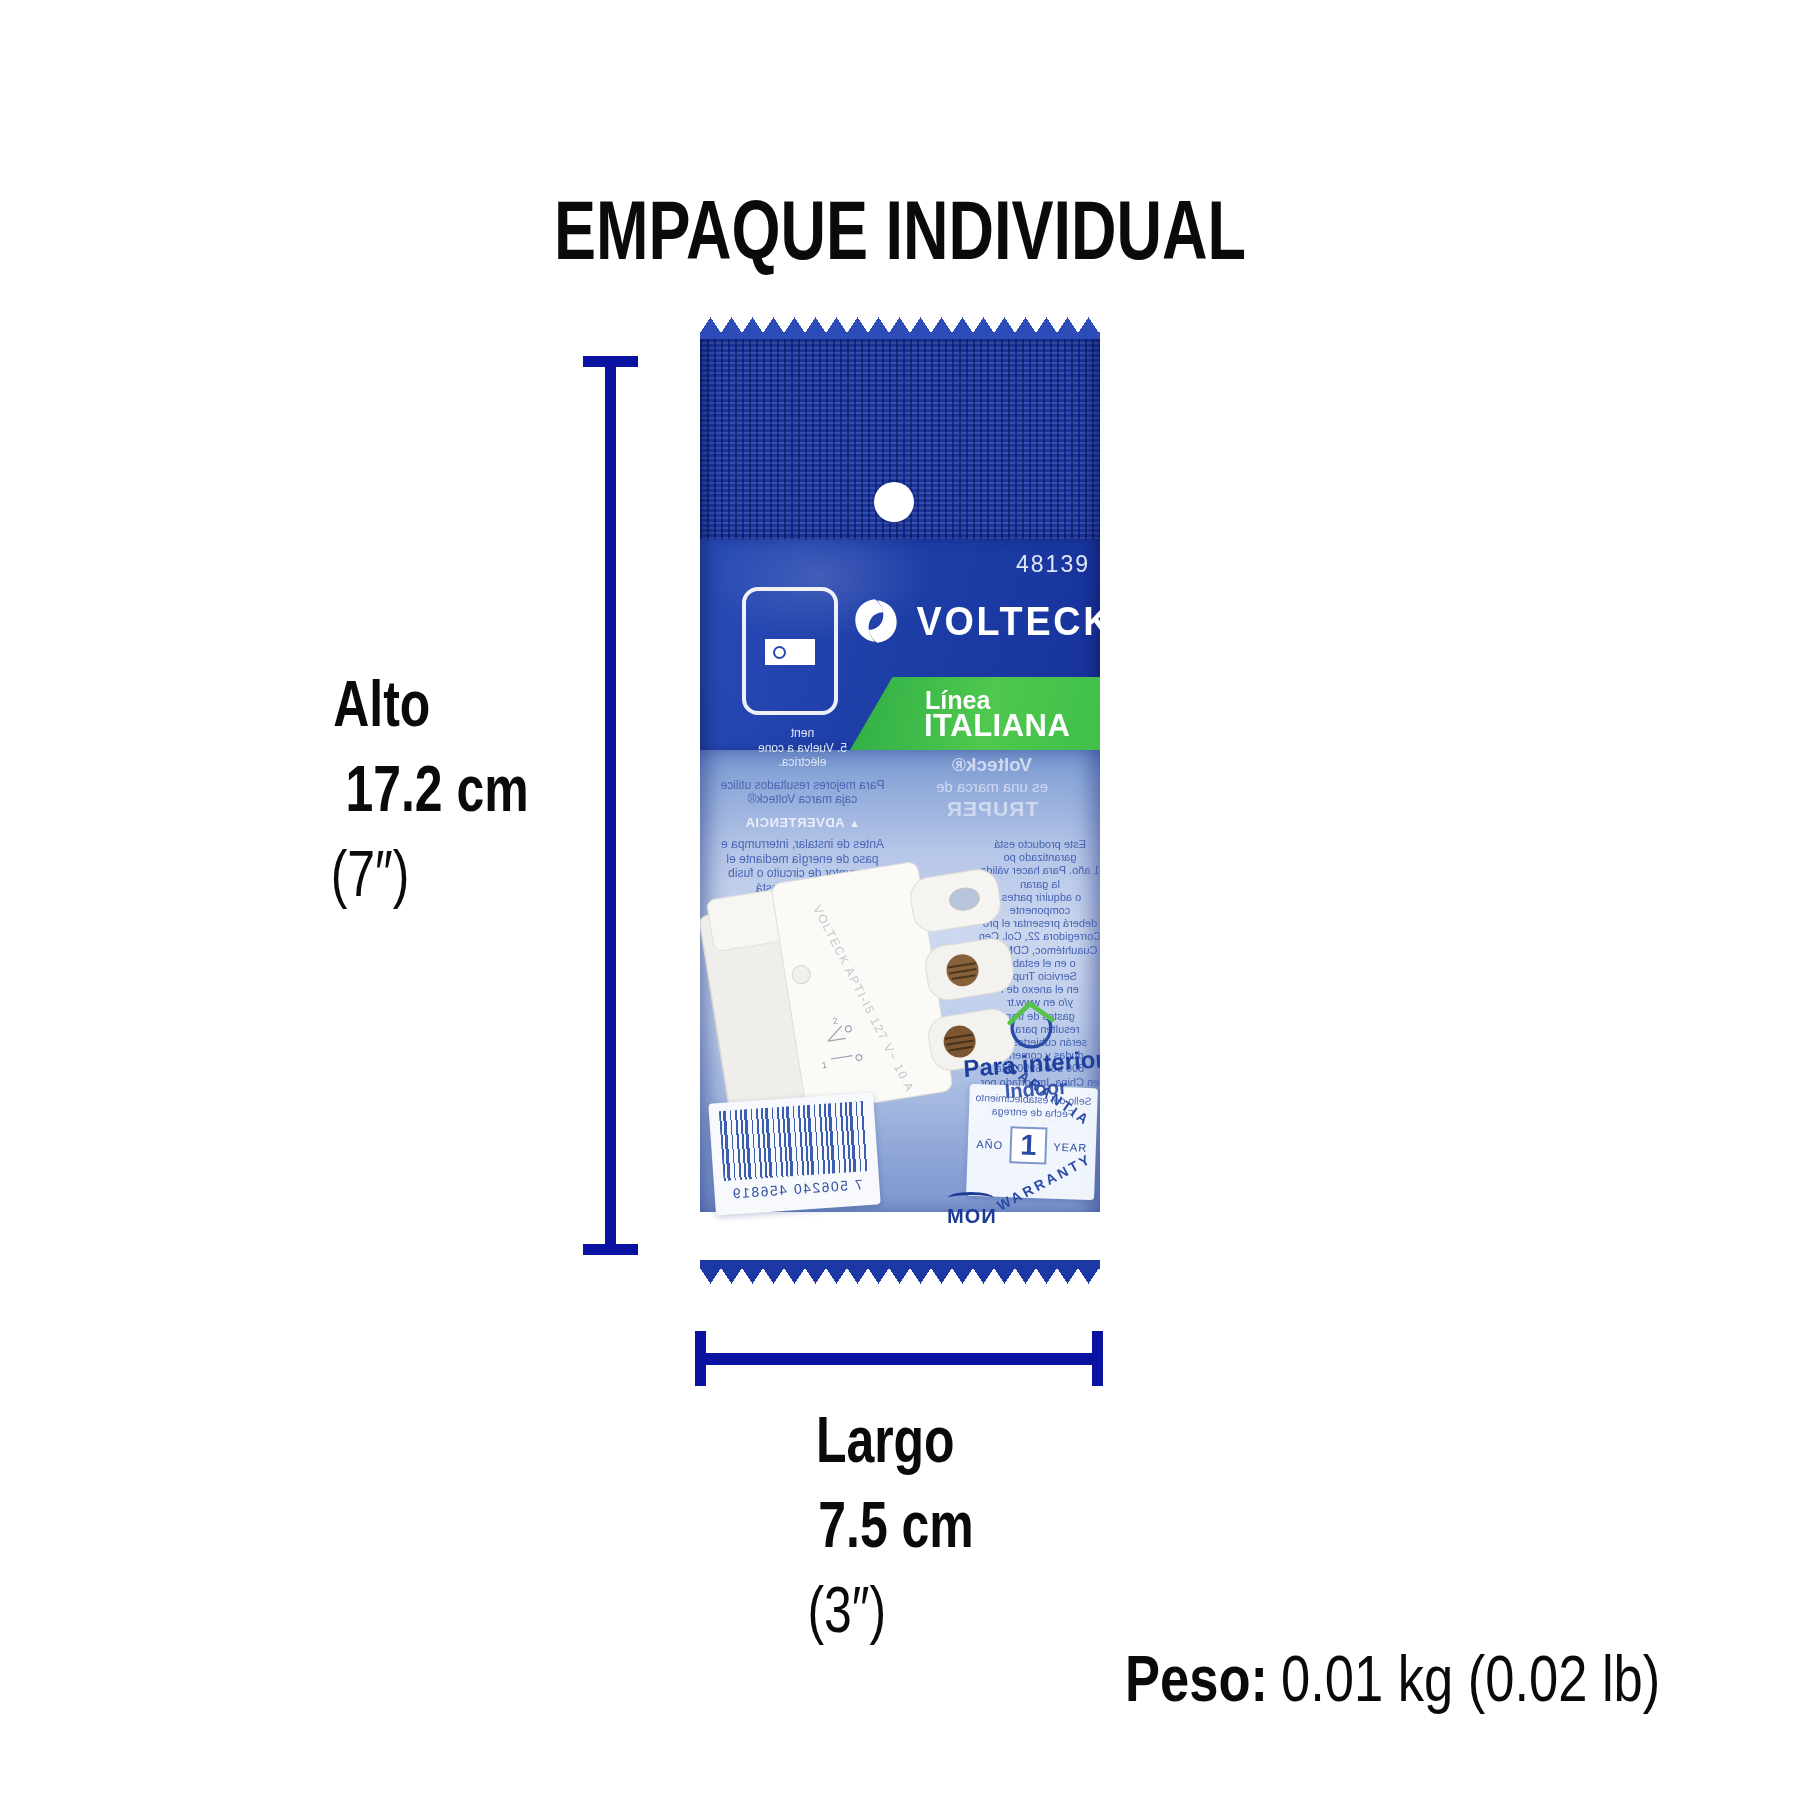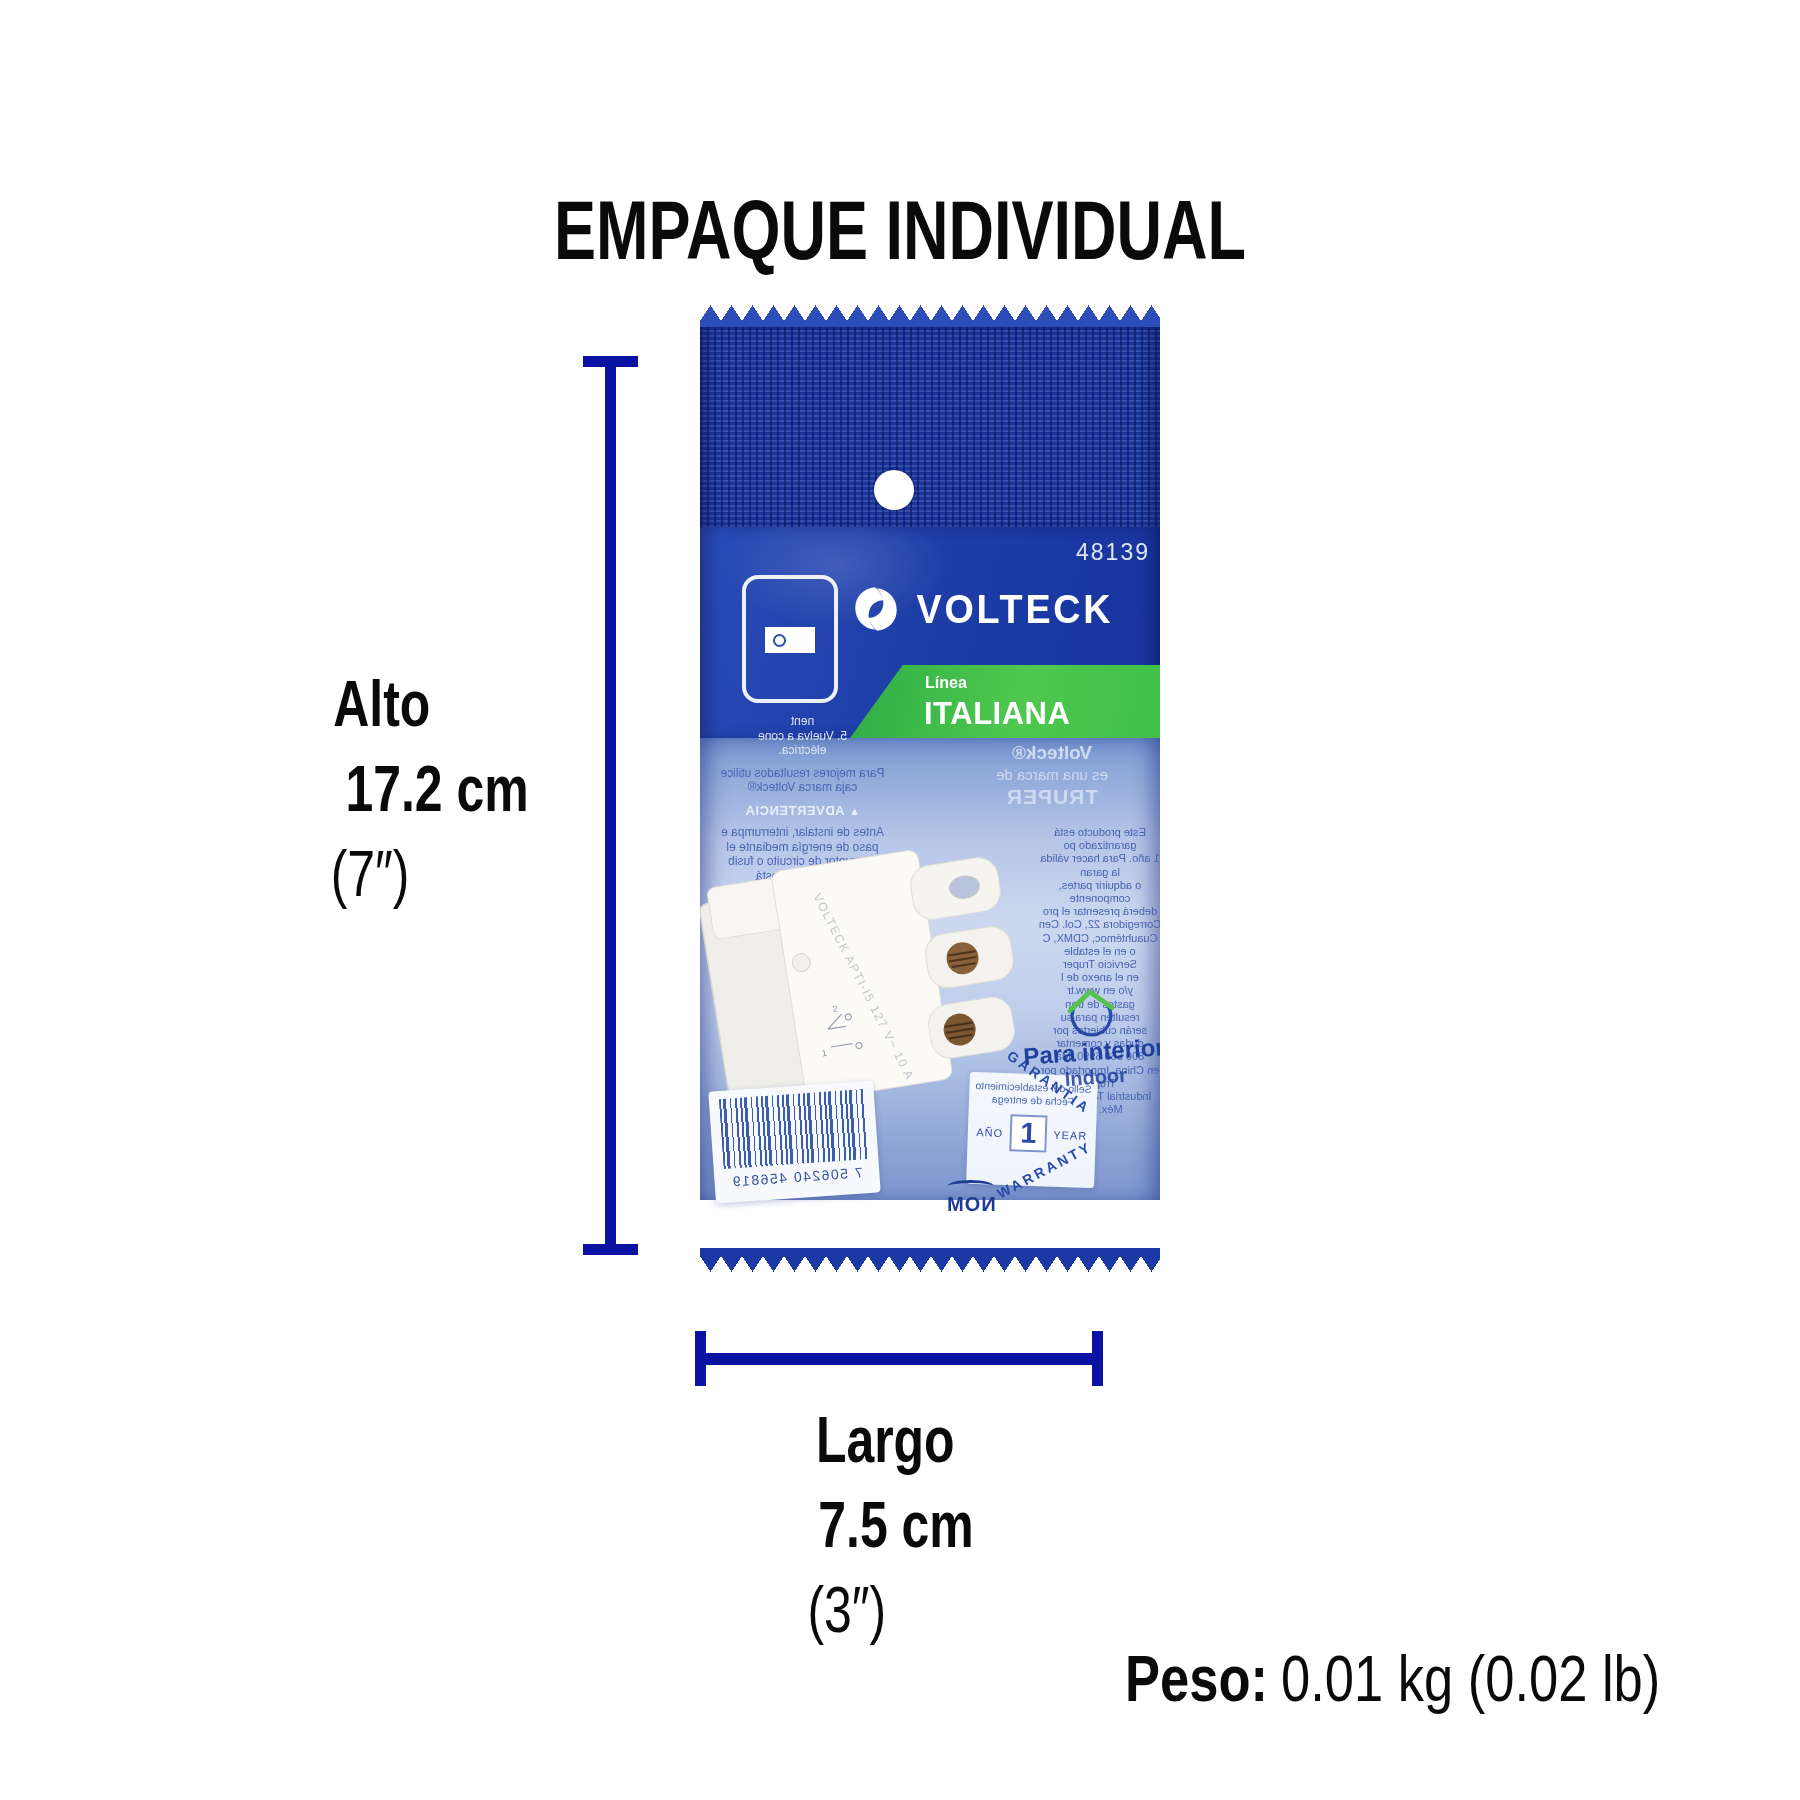--- a/index.html
+++ b/index.html
@@ -26,21 +26,21 @@
   .dcap{position:absolute;background:#0a12a2;}
   .dbar{position:absolute;background:#0a12a2;}
   .dim-v .cap-t{left:0;top:0;width:55px;height:11px;}
   .dim-v .cap-b{left:0;bottom:0;width:55px;height:11px;}
   .dim-v .dbar{left:22px;top:3px;bottom:3px;width:11px;}
   .dim-h .cap-l{left:0;top:0;width:11px;height:55px;}
   .dim-h .cap-r{right:0;top:0;width:11px;height:55px;}
   .dim-h .dbar{top:22px;left:3px;right:3px;height:12px;}
 
   
-  .package{position:absolute;left:700px;top:305px;width:460px;height:967px;overflow:hidden;}
+  .package{position:absolute;left:700px;top:317px;width:400px;height:967px;overflow:hidden;}
   .zz-top{position:absolute;left:0;top:0;width:100%;height:24px;
     background:conic-gradient(from 147deg at 50% 0%, #2c4cb8 66deg, transparent 0) 0 0/21px 24px repeat-x;}
   .zz-bottom{position:absolute;left:0;top:943px;width:100%;height:24px;
     background:conic-gradient(from -33deg at 50% 100%, #1b38a4 66deg, transparent 0) 0 0/21px 24px repeat-x;}
   .crimp{background-color:#1e3ba6;
     background-image:
       repeating-linear-gradient(90deg, rgba(9,18,84,.55) 0 2px, transparent 2px 7px),
       repeating-linear-gradient(0deg, rgba(255,255,255,.10) 0 2px, rgba(16,32,120,.25) 2px 5px);}
   .crimp-top{position:absolute;left:0;top:22px;width:100%;height:200px;
     box-shadow:inset 14px 0 18px -10px rgba(6,12,70,.55), inset -14px 0 18px -10px rgba(6,12,70,.55);}
@@ -58,21 +58,21 @@
     width:50px;height:26px;background:#fff;display:flex;align-items:center;}
   .toggle-dot{width:9px;height:9px;border:2px solid #2a4ab0;border-radius:50%;margin-left:8px;}
   .brand-row{position:absolute;left:152px;top:58px;display:flex;align-items:center;}
   .swoosh{width:48px;height:48px;margin-right:8px;}
   .brand-text{font-size:41px;font-weight:700;letter-spacing:3px;color:#fff;
               display:inline-block;transform:scaleX(.92);}
   .green-band{position:absolute;left:150px;right:0;top:360px;height:73px;
     background:linear-gradient(100deg,#2fae47,#4fc84d 55%,#3fc049);
     clip-path:polygon(17% 0,100% 0,100% 100%,0 100%);
     color:#fff;padding-left:0;}
-  .linea{position:absolute;left:75px;top:9px;font-size:16px;font-weight:700;}
+  .linea{position:absolute;left:75px;top:9px;font-size:25px;font-weight:700;}
   .italiana{position:absolute;left:74px;top:31px;font-size:31px;font-weight:700;letter-spacing:.5px;}
 
   .translucent{position:absolute;left:0;top:433px;width:100%;height:462px;
     background:linear-gradient(180deg,#7290cc 0,#8ba6d8 6%,#b6c6e8 22%,#ccd8ef 40%,#c0cfec 58%,#a4b8e0 76%,#8aa2d4 90%,#7e97cf 100%);
     box-shadow:inset 16px 0 22px -10px rgba(18,38,120,.55), inset -16px 0 22px -10px rgba(18,38,120,.55);}
   .mirror{transform:scaleX(-1);}
   .brand-back{position:absolute;right:28px;top:4px;width:160px;text-align:center;color:#cfdaf0;}
   .bb1{font-size:19px;font-weight:700;}
   .bb2{font-size:15px;margin-top:2px;}
   .bb3{font-size:21px;font-weight:700;letter-spacing:1px;margin-top:2px;}

